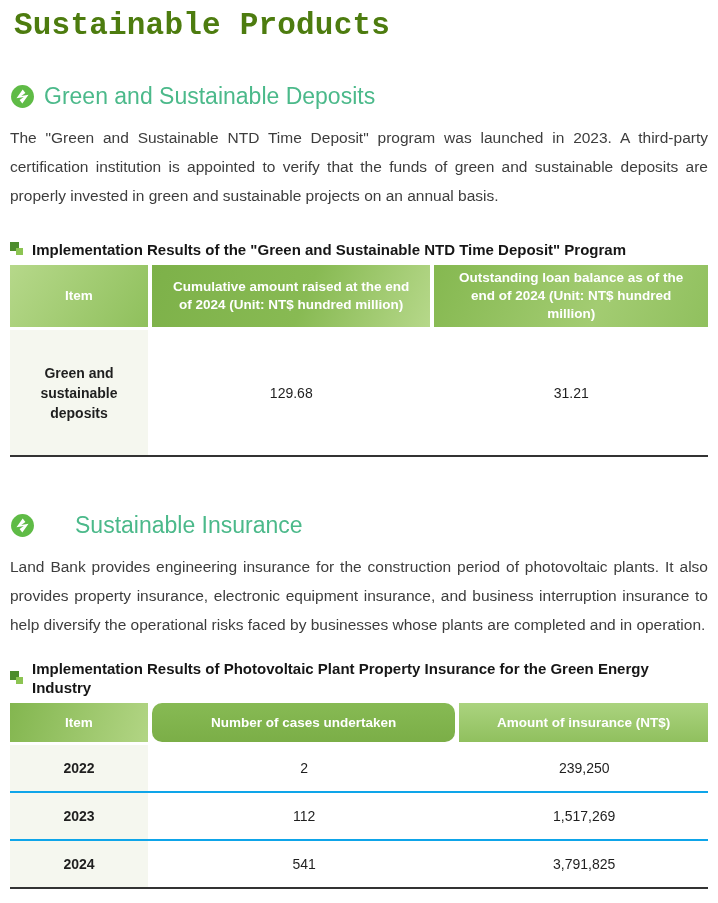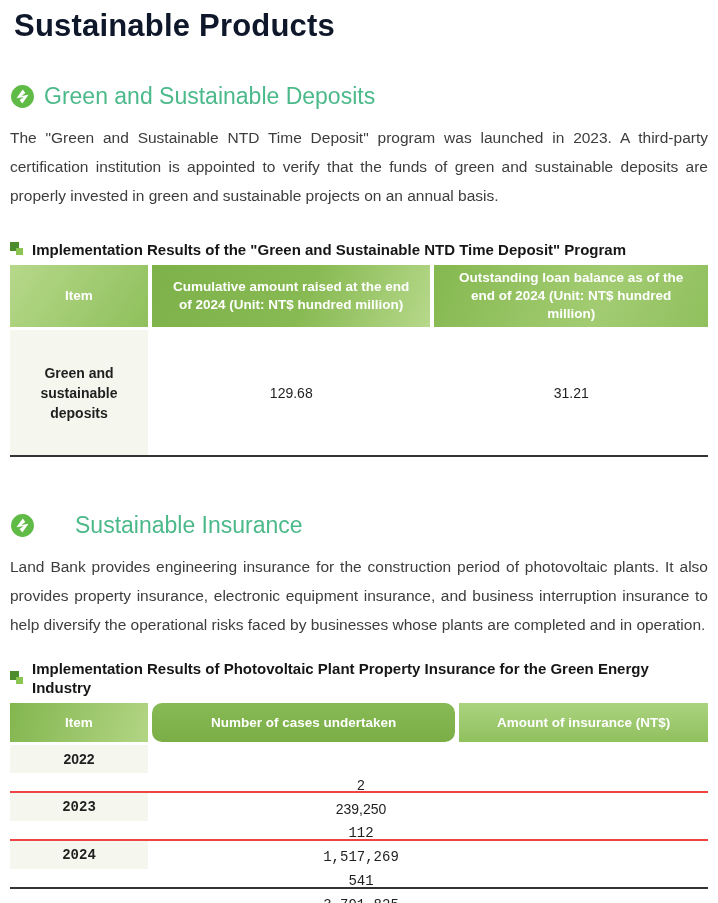--- a/index.html
+++ b/index.html
@@ -5,22 +5,22 @@
   html,body{margin:0;padding:0;background:#ffffff;}
   body{
     width:718px;height:903px;overflow:hidden;
     font-family:"Liberation Sans", sans-serif;
     -webkit-font-smoothing:antialiased;
   }
   .page{padding:8px 10px 0 10px;box-sizing:border-box;width:718px;}
 
   
   .page-title{
-    font-size:31px;font-weight:700;color:#0f172a;
-    margin:0 0 0 4px;line-height:36px;letter-spacing:.2px;
+    font-size:31px;font-weight:700;color:#4d7c0f;
+    margin:0 0 0 4px;line-height:36px;letter-spacing:.2px;font-family:Liberation Mono, monospace;
   }
 
   
   .h2row{display:flex;align-items:center;gap:9px;margin-top:40px;}
   .section-insurance .h2row{margin-top:56px;gap:40px;}
   .logo{width:25px;height:25px;display:block;flex:none;}
   .section-heading{font-size:23px;font-weight:500;color:#4bb98a;margin:0;line-height:25px;}
 
   
   .body-par{
@@ -53,28 +53,28 @@
 
   .tbl-deposits .th.c1{background:linear-gradient(125deg,#b6d88a 0%,#8fc05c 100%);}
   .tbl-deposits .th.c2{background:linear-gradient(113deg,#7db149 0%,#88ba53 55%,#b6d88a 100%);}
   .tbl-deposits .th.c3{background:linear-gradient(113deg,#85b850 0%,#a3cc72 60%,#90c05e 100%);}
   .tbl-insurance .th.c1{background:linear-gradient(105deg,#83b64f 0%,#b2d584 100%);}
   .tbl-insurance .th.c2{background:linear-gradient(180deg,#87ba54 0%,#7bae47 100%);border-radius:10px;}
   .tbl-insurance .th.c3{background:linear-gradient(180deg,#abd37f 0%,#90c05e 100%);}
 
   .tbody{margin-top:3px;border-bottom:2px solid #333333;}
   .tr{display:flex;}
-  .tr + .tr{border-top:2px solid #ef4444;font-family:Liberation Mono, monospace;}
+  .tr + .tr{border-top:2px solid #0ea5e9;}
   .td{
     display:flex;align-items:center;justify-content:center;text-align:center;
     font-size:14px;color:#1f1f1f;box-sizing:border-box;padding:4px 10px;
   }
   .td.c1{background:#f5f7ef;font-weight:700;line-height:20px;}
   .tbl-deposits .tr{height:125px;}
-  .tbl-insurance .tr{height:46px;flex-direction:column;}
+  .tbl-insurance .tr{height:46px;}
 </style>
 </head>
 <body>
 
 <div class="page">
 
   <h1 class="page-title">Sustainable Products</h1>
 
   <section class="section-deposits">
     <div class="h2row">

